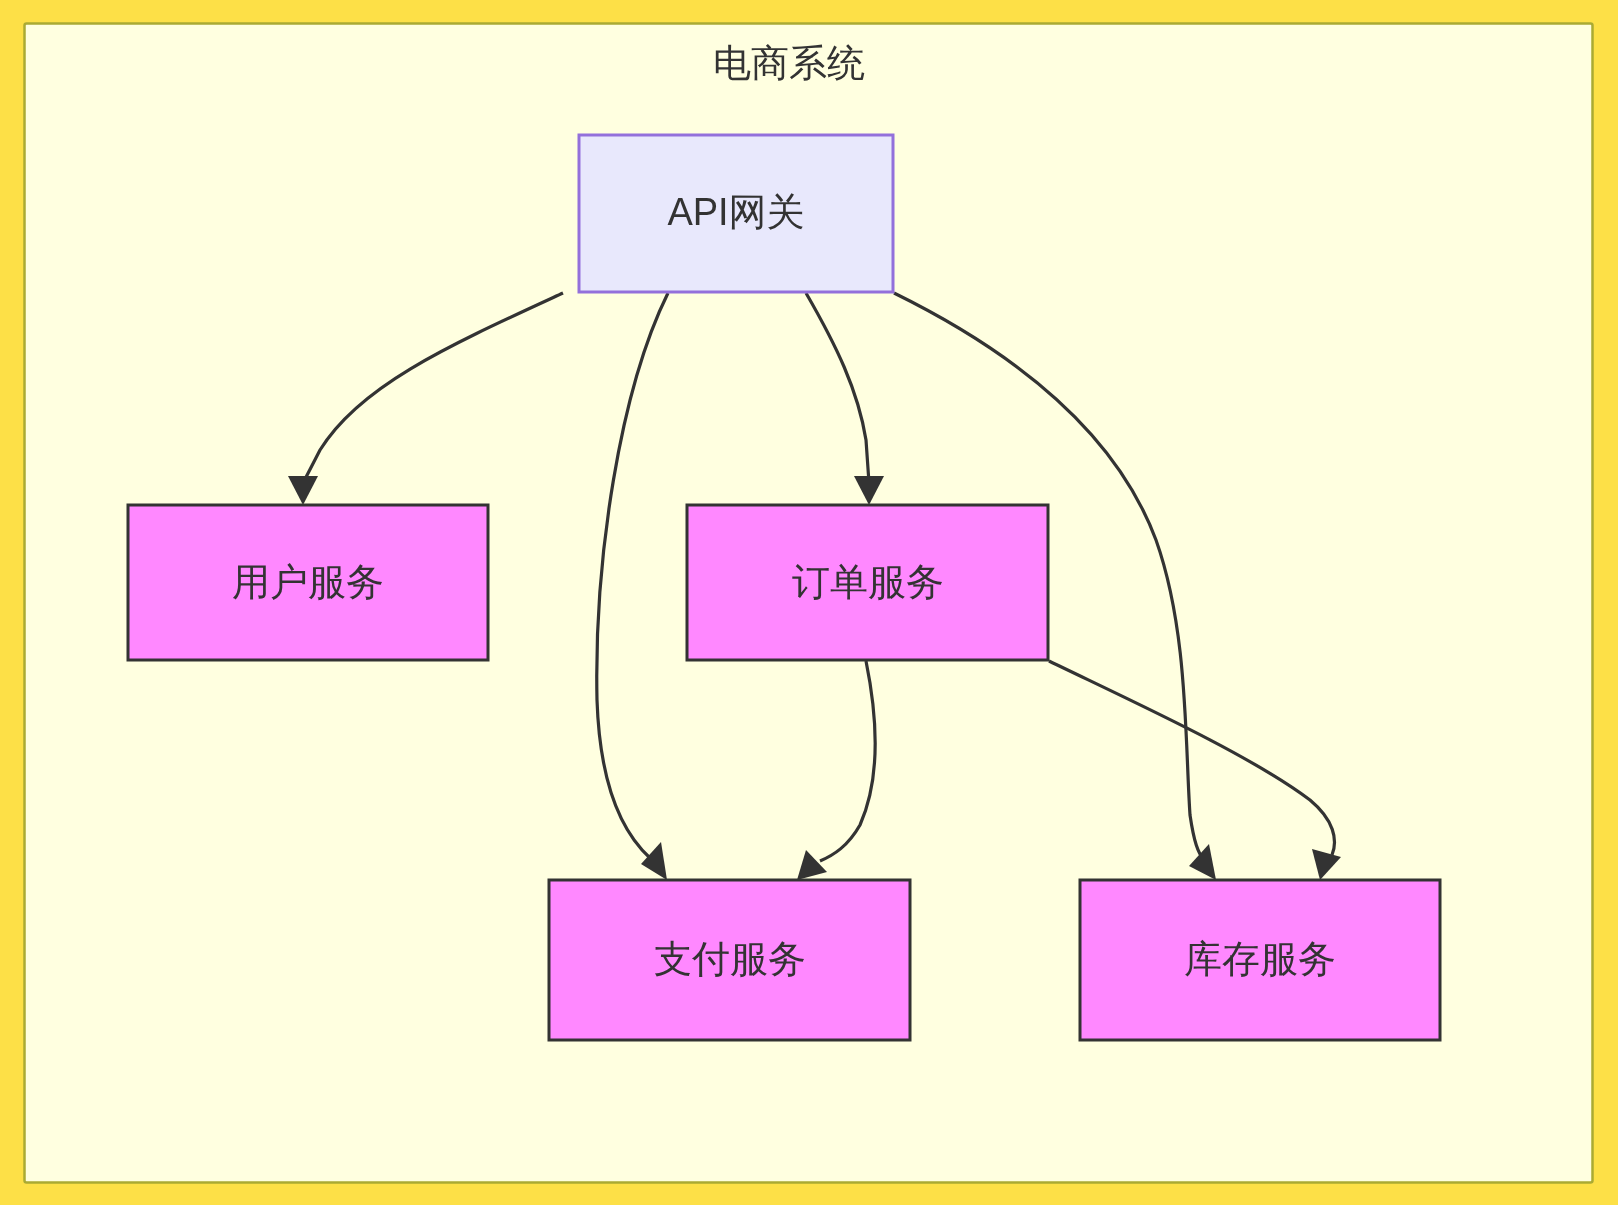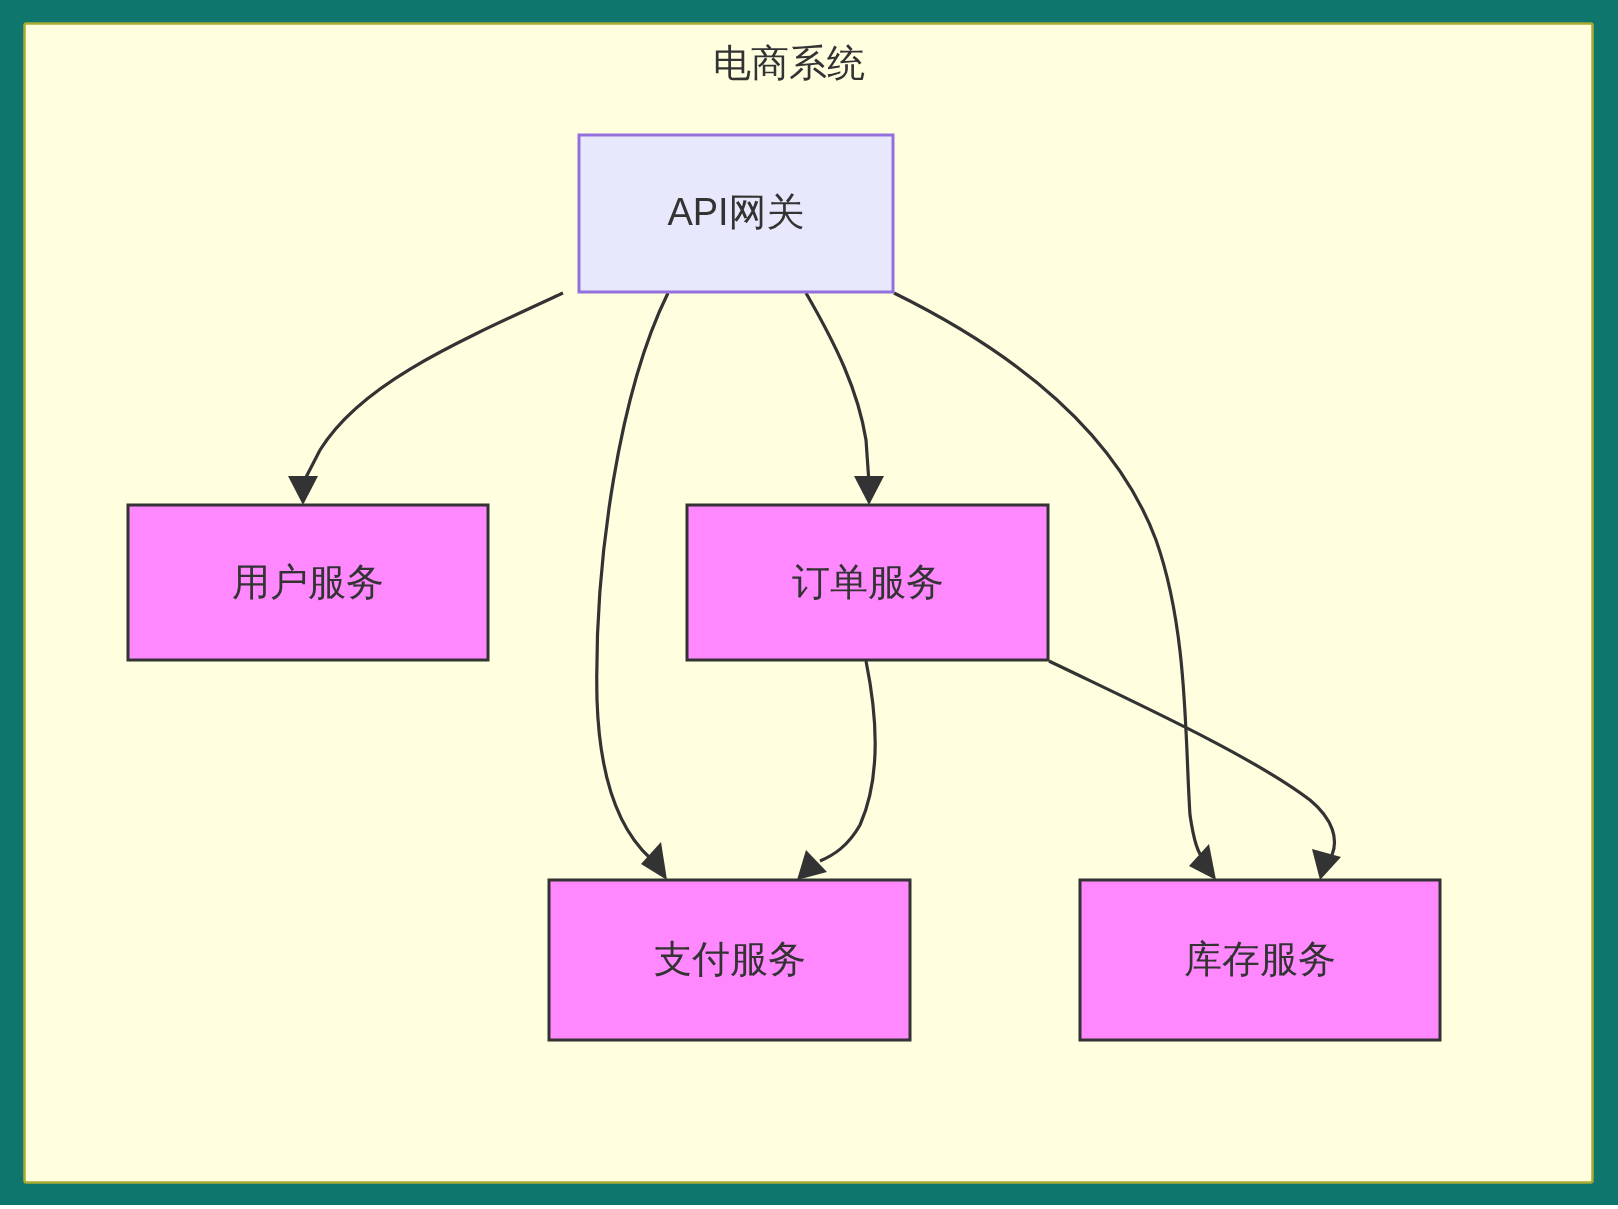--- a/index.html
+++ b/index.html
@@ -10,21 +10,21 @@
   body {
     width: 1618px;
     height: 1209px;
     font-family: "Liberation Sans", "DejaVu Sans", sans-serif;
     overflow: hidden;
   }
   #diagram-root {
     position: relative;
     width: 1618px;
     height: 1205px;
-    background: #0f766e;
+    background: #fde047;
   }
   #diagram-svg {
     position: absolute;
     left: 0;
     top: 0;
     width: 1618px;
     height: 1209px;
   }
   .cluster-rect {
     fill: #ffffe0;

